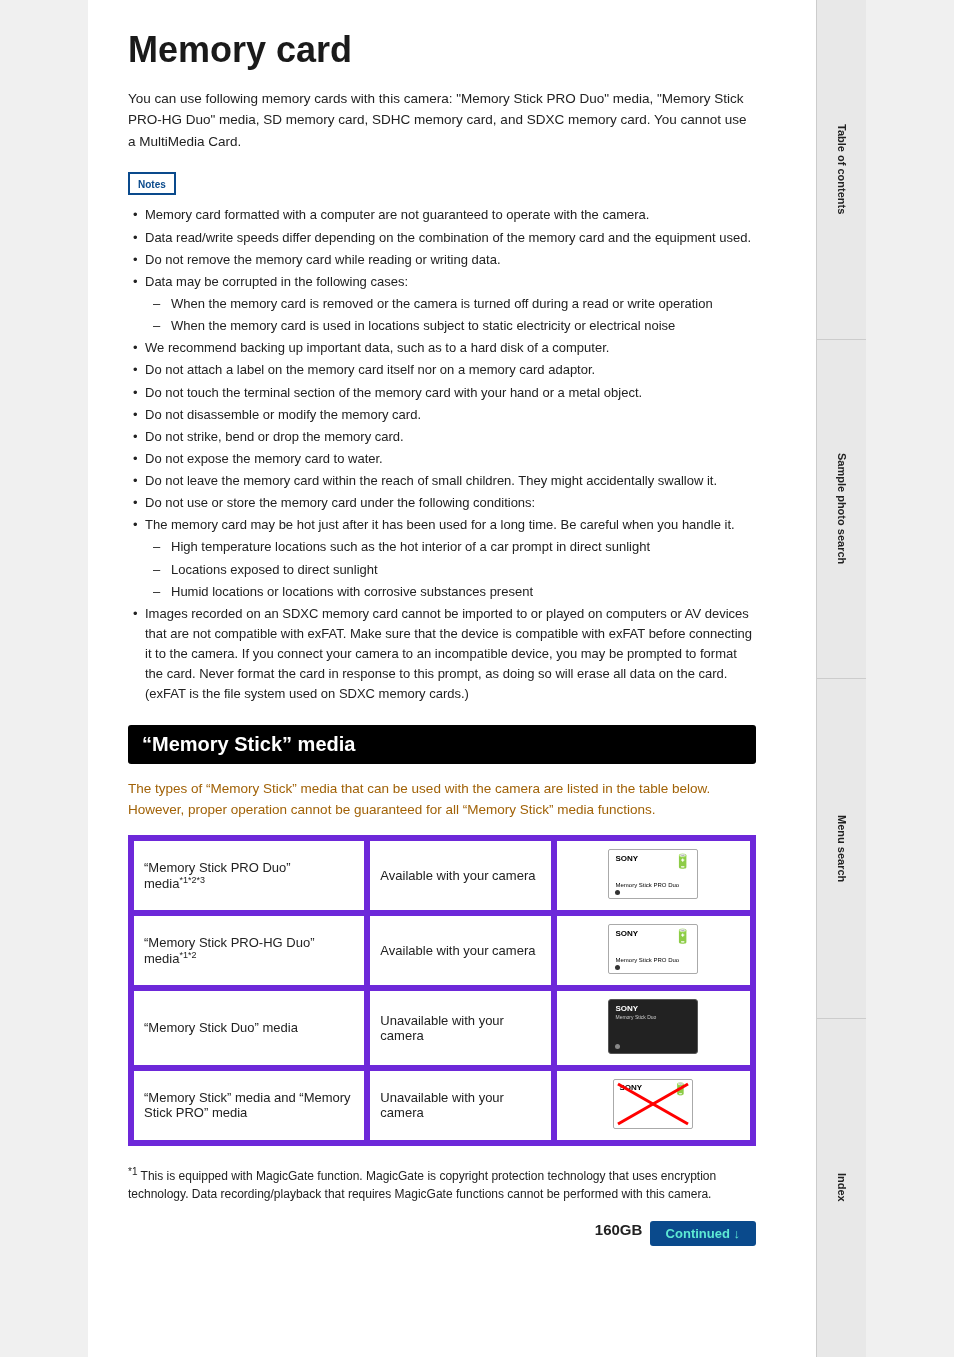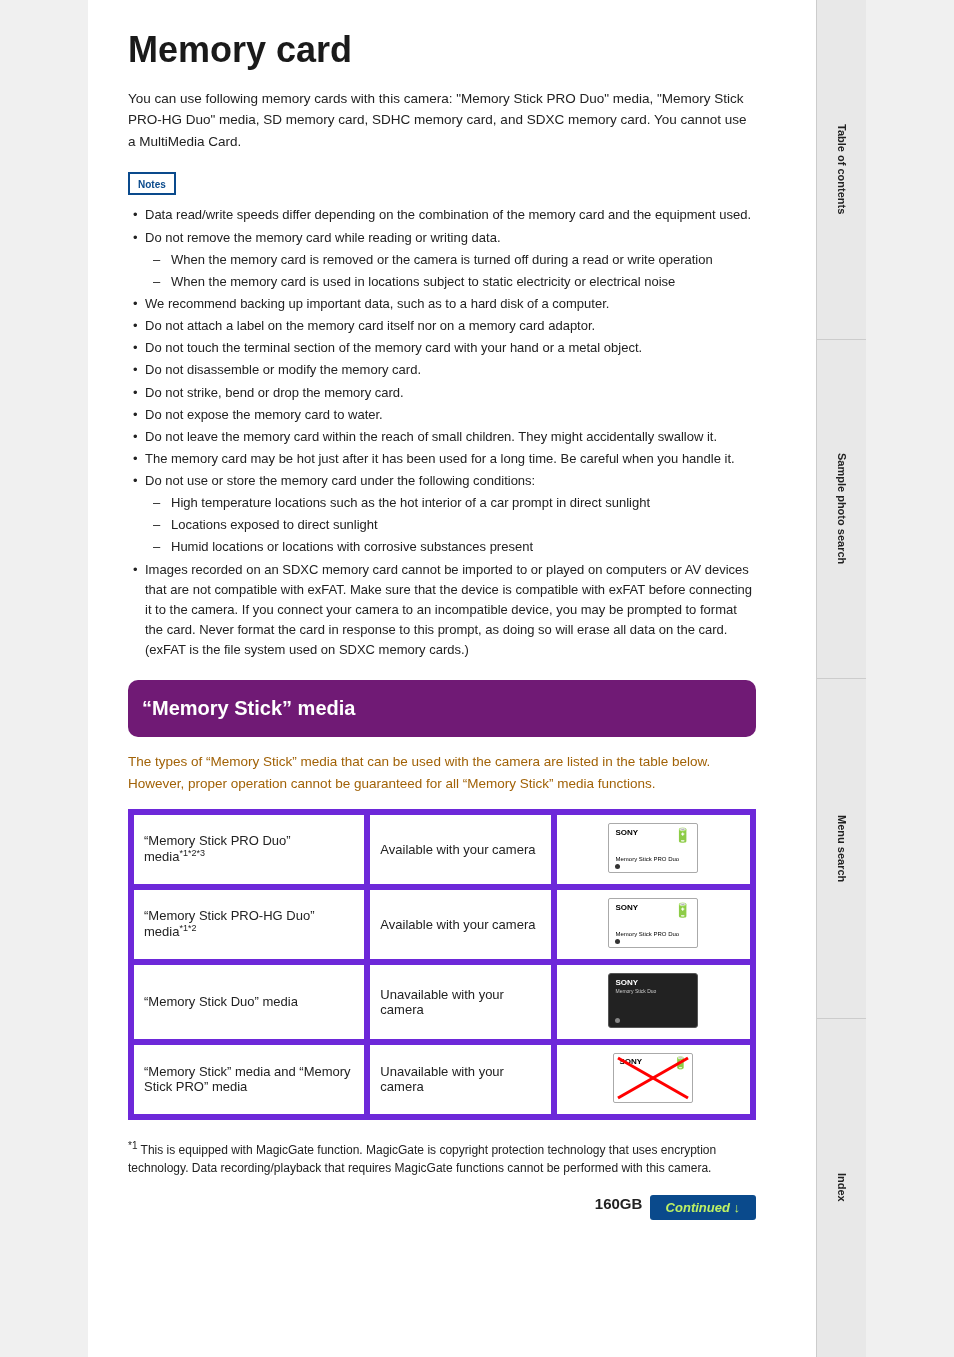--- a/index.html
+++ b/index.html
@@ -90,27 +90,27 @@
       position: absolute;
       left: 0;
     }
     .notes-list li.no-bullet::before {
       content: '–';
     }
     .notes-list li.no-bullet {
       padding-left: 18px;
     }
     .section-header {
-      background: #701a75;
+      background: #000000;
       color: #fff;
       font-size: 20px;
       font-weight: bold;
-      padding: 17px 14px;
+      padding: 8px 14px;
       margin-bottom: 14px;
-      border-radius: 10px;
+      border-radius: 3px;
     }
     .section-intro {
       font-size: 13.5px;
       line-height: 1.6;
       color: #a16207;
       margin-bottom: 14px;
     }
     table.media-table {
       width: 100%;
       border-collapse: collapse;
@@ -249,28 +249,27 @@
       margin-top: 18px;
     }
     .page-number {
       font-size: 15px;
       font-weight: bold;
       color: #222;
       margin-left: auto;
     }
     .continued-btn {
       background: #0a4a8c;
-      color: #bef264;
+      color: #5eead4;
       padding: 5px 16px;
       font-size: 13px;
       font-weight: bold;
       border-radius: 3px;
       cursor: pointer;
       display: inline-block;
-      font-style: italic;
     }
     sup {
       font-size: 9px;
     }
   </style>
 </head>
 <body>
 
 <div class="page-wrapper">
   <div class="main-content">
@@ -278,33 +277,35 @@
     <h1 class="page-title">Memory card</h1>
 
     <p class="intro-text">You can use following memory cards with this camera: "Memory Stick PRO Duo" media, "Memory Stick PRO-HG Duo" media, SD memory card, SDHC memory card, and SDXC memory card. You cannot use a MultiMedia Card.</p>
 
     <div class="notes-box">
       <span class="notes-label">Notes</span>
     </div>
 
     <ul class="notes-list">
 
+    <li>Memory card formatted with a computer are not guaranteed to operate with the camera.</li>
         <li>Data read/write speeds differ depending on the combination of the memory card and the equipment used.</li>
         <li>Do not remove the memory card while reading or writing data.</li>
+        <li>Data may be corrupted in the following cases:</li>
         <li class="no-bullet" style="margin-left: 20px;">When the memory card is removed or the camera is turned off during a read or write operation</li>
         <li class="no-bullet" style="margin-left: 20px;">When the memory card is used in locations subject to static electricity or electrical noise</li>
         <li>We recommend backing up important data, such as to a hard disk of a computer.</li>
         <li>Do not attach a label on the memory card itself nor on a memory card adaptor.</li>
         <li>Do not touch the terminal section of the memory card with your hand or a metal object.</li>
         <li>Do not disassemble or modify the memory card.</li>
         <li>Do not strike, bend or drop the memory card.</li>
         <li>Do not expose the memory card to water.</li>
         <li>Do not leave the memory card within the reach of small children. They might accidentally swallow it.</li>
+        <li>Do not use or store the memory card under the following conditions:</li>
         <li>The memory card may be hot just after it has been used for a long time. Be careful when you handle it.</li>
-        <li>Do not use or store the memory card under the following conditions:</li>
         <li class="no-bullet" style="margin-left: 20px;">High temperature locations such as the hot interior of a car prompt in direct sunlight</li>
         <li class="no-bullet" style="margin-left: 20px;">Locations exposed to direct sunlight</li>
         <li class="no-bullet" style="margin-left: 20px;">Humid locations or locations with corrosive substances present</li>
         <li>Images recorded on an SDXC memory card cannot be imported to or played on computers or AV devices that are not compatible with exFAT. Make sure that the device is compatible with exFAT before connecting it to the camera. If you connect your camera to an incompatible device, you may be prompted to format the card. Never format the card in response to this prompt, as doing so will erase all data on the card. (exFAT is the file system used on SDXC memory cards.)</li>
       </ul>
 
     <div class="section-header">“Memory Stick” media</div>
 
     <p class="section-intro">The types of “Memory Stick” media that can be used with the camera are listed in the table below. However, proper operation cannot be guaranteed for all “Memory Stick” media functions.</p>
 

